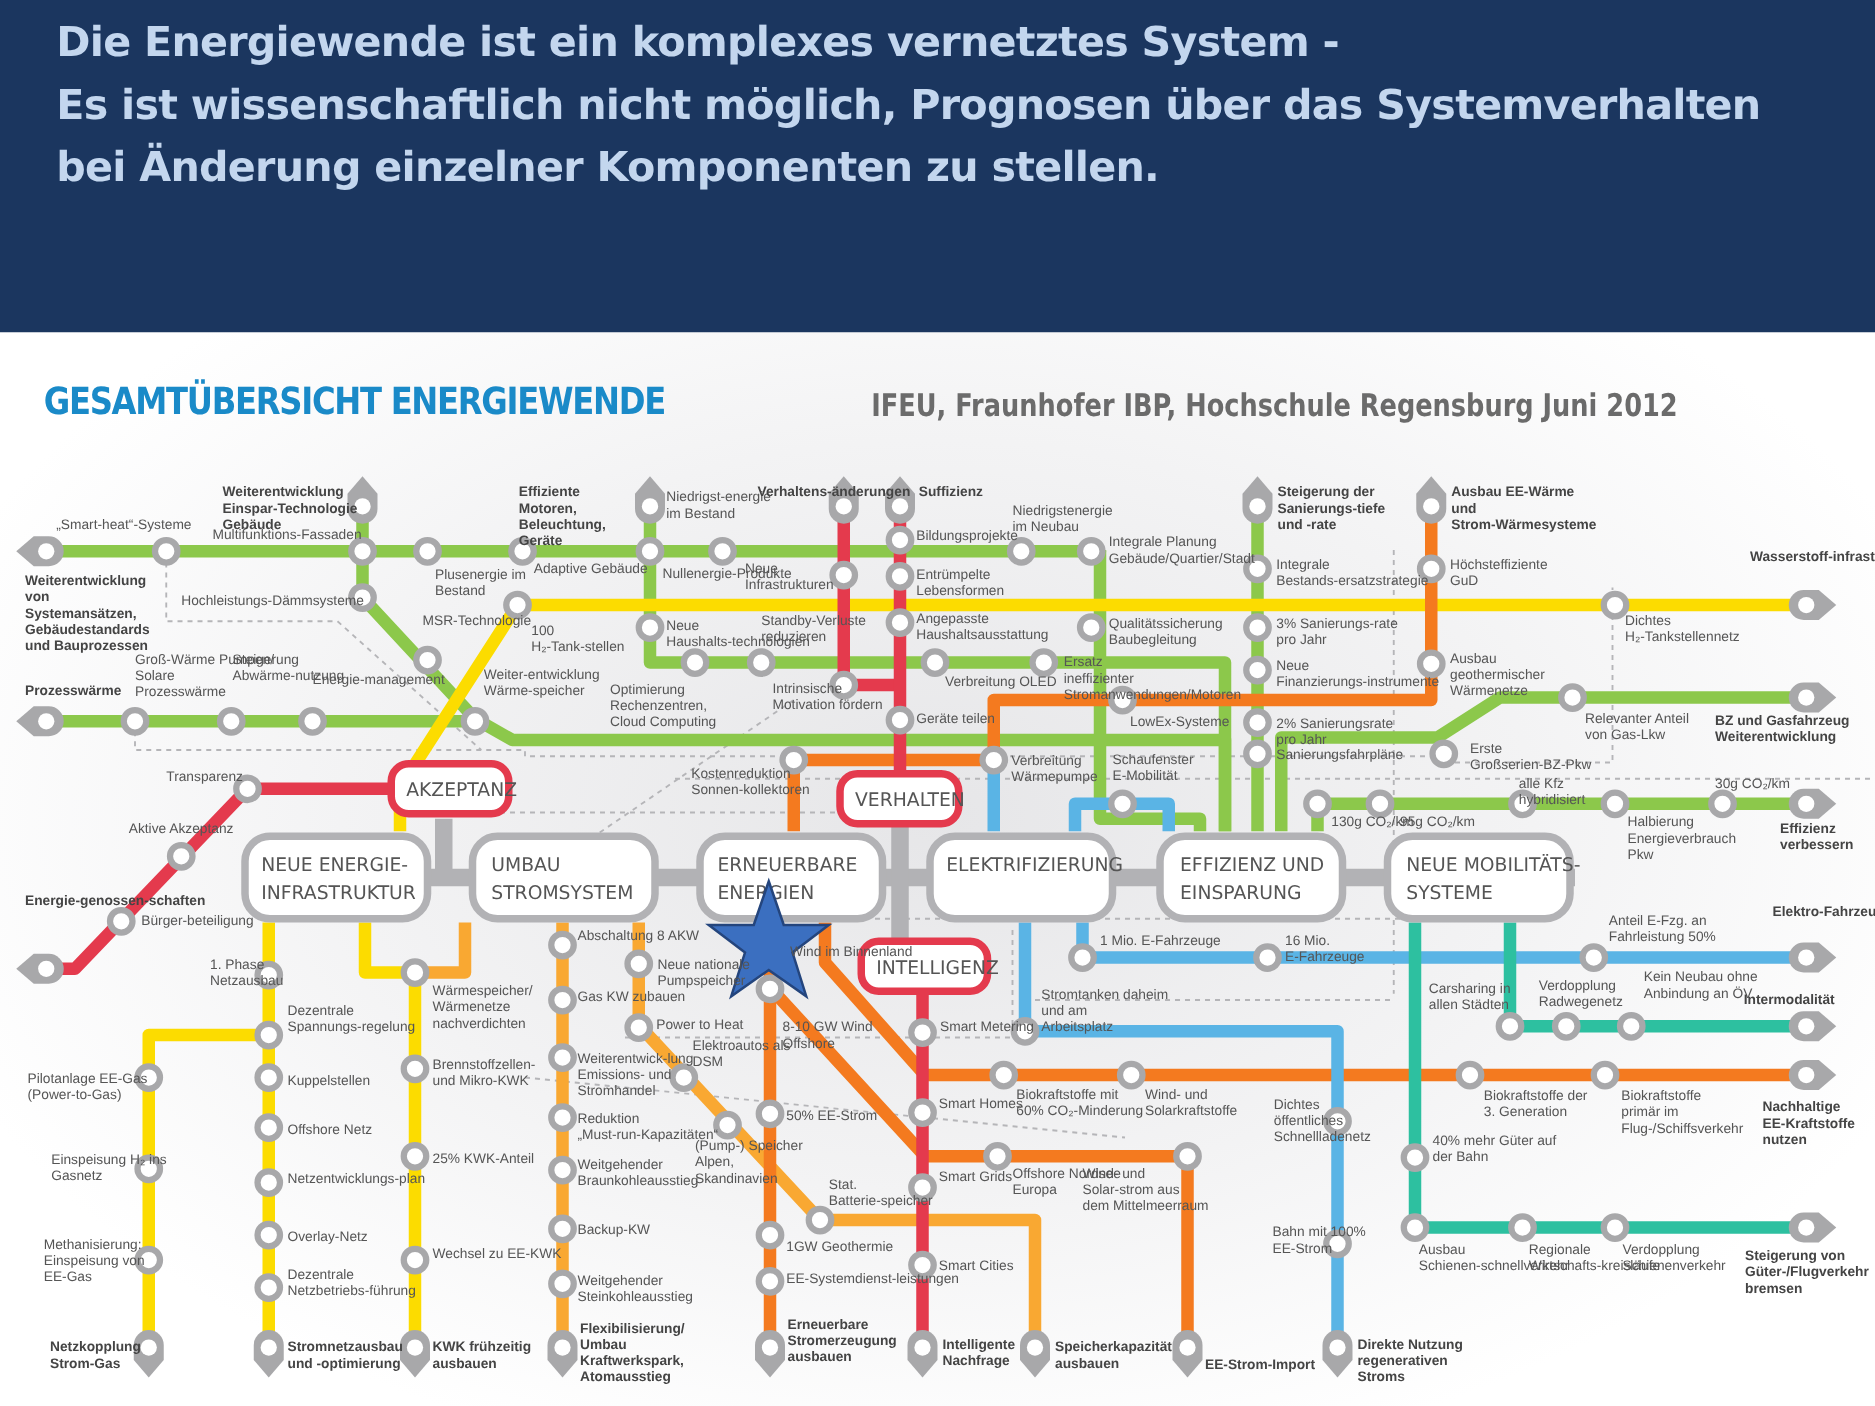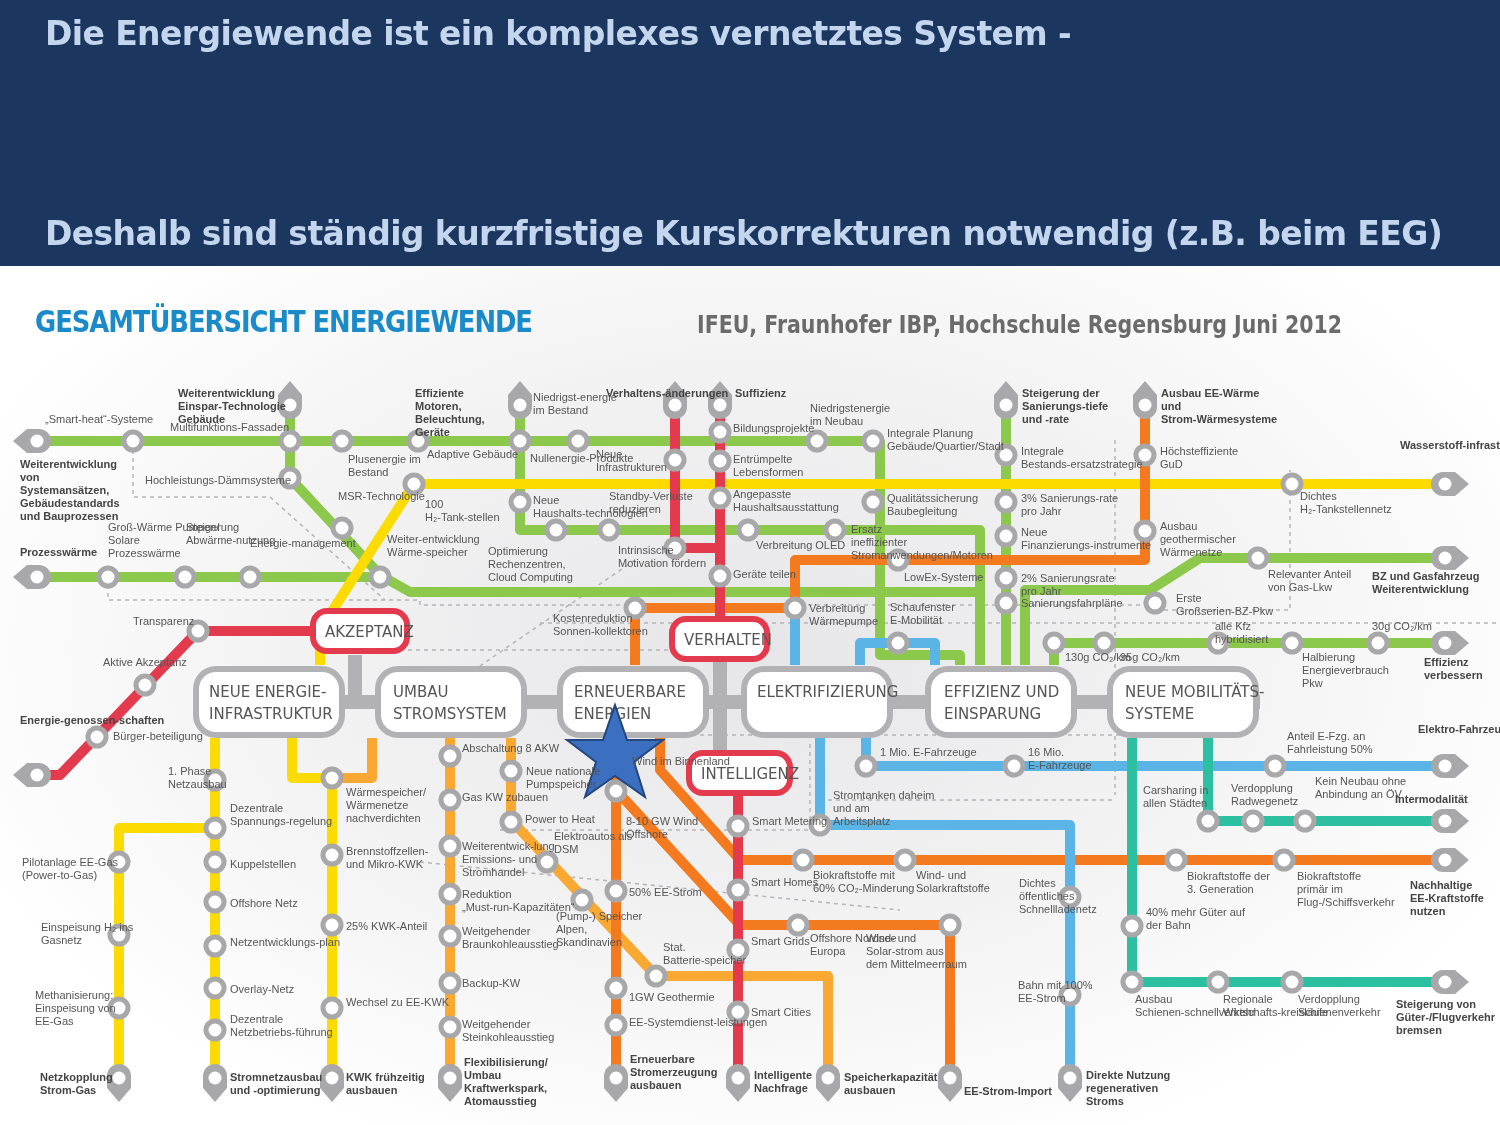--- a/index.html
+++ b/index.html
@@ -12,21 +12,22 @@
   svg { position:absolute; left:0; top:0; }
   .lbl { font-family:"Liberation Sans", sans-serif; font-size:11px; fill:#555; }
   .lblb { font-family:"Liberation Sans", sans-serif; font-size:11px; font-weight:bold; fill:#444; }
   .hub-text { font-family:"DejaVu Sans", sans-serif; font-size:15px; fill:#555; }
 </style>
 </head>
 <body>
 
 <div id="header">
   <div class="line" style="top:14px">Die Energiewende ist ein komplexes vernetztes System -</div>
-  <div class="line" style="top:214px">Deshalb sind ständig kurzfristige Kurskorrekturen notwendig (z.B. beim EEG)</div>
+  <div class="line" style="top:64px">Es ist wissenschaftlich nicht möglich, Prognosen über das Systemverhalten</div>
+  <div class="line" style="top:114px">bei Änderung einzelner Komponenten zu stellen.</div>
 </div>
 
 <div id="map">
   <svg width="1500" height="859" viewBox="0 266 1500 859" id="svgmap">
     <defs>
       <g id="st">
           <circle r="9" fill="#fff" stroke="#a8a8aa" stroke-width="5"></circle>
         </g>
       <g id="pinD">
           <path d="M-12,-2 A12,12 0 0 1 12,-2 L12,10 L0,24 L-12,10 Z" fill="#a8a8aa"></path>

